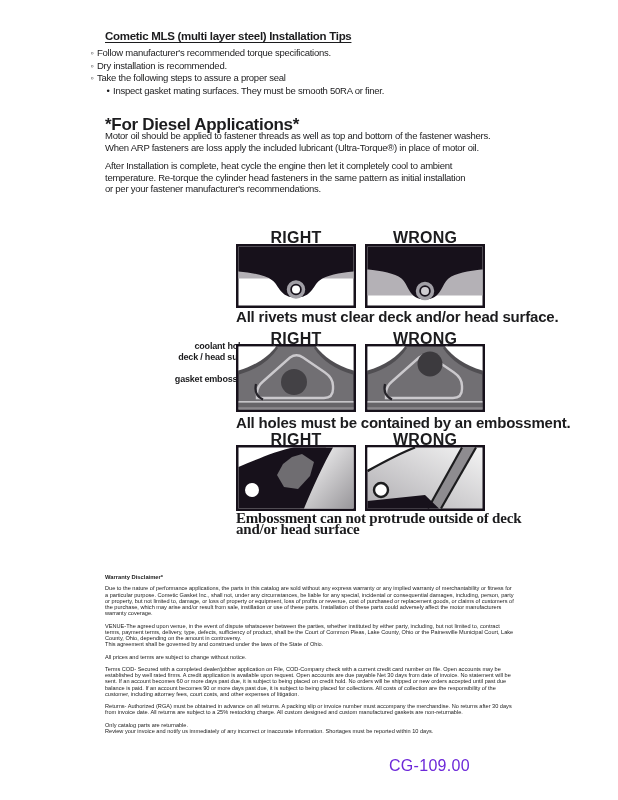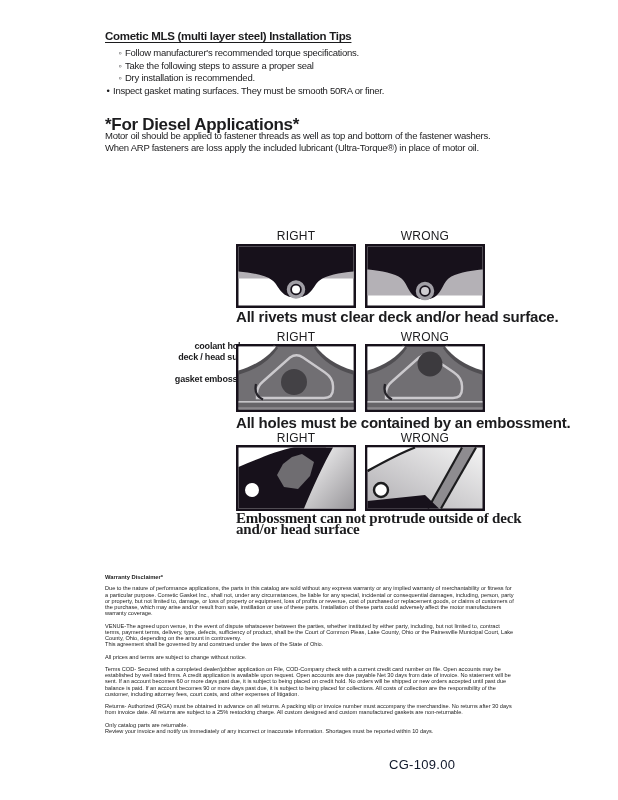--- a/index.html
+++ b/index.html
@@ -3,66 +3,69 @@
 <meta charset="utf-8">
 <style>
   html,body{margin:0;padding:0;background:#ffffff;}
   .page{position:relative;width:618px;height:800px;background:#ffffff;overflow:hidden;
         font-family:"Liberation Sans",sans-serif;color:#1c1c1e;padding-left:48px;}
 
   .page-title{position:absolute;left:105px;top:30px;font-size:11.5px;font-weight:bold;
         letter-spacing:-0.3px;text-decoration:underline;text-underline-offset:2px;}
 
   .tips{position:absolute;left:89px;top:47px;font-size:9.5px;letter-spacing:-0.25px;line-height:12.6px;}
-  .tips .row{white-space:nowrap;margin-left:28px;}
+  .tips .row{white-space:nowrap;}
   .tips .glyph{display:inline-block;width:6px;margin-right:2px;text-align:center;}
   .tips .sub{margin-left:16px;}
 
   .diesel-heading{position:absolute;left:105px;top:115px;font-size:17px;font-weight:bold;letter-spacing:-0.3px;}
   .diesel-paras{position:absolute;left:105px;top:130px;width:490px;font-size:9.5px;
         letter-spacing:-0.25px;line-height:11.6px;}
   .diesel-paras p{margin:0 0 7px 0;white-space:pre-line;}
   .diesel-paras p.p2{margin-bottom:8px;}
 
-  .fig-label{position:absolute;width:120px;text-align:center;font-size:12px;font-weight:normal;letter-spacing:0.2px;}
+  .fig-label{position:absolute;width:120px;text-align:center;font-size:16px;font-weight:bold;letter-spacing:0.2px;}
   .fig-img{position:absolute;width:120px;}
   .fig-caption{position:absolute;left:236px;font-size:15px;font-weight:bold;letter-spacing:-0.2px;
         white-space:pre-line;line-height:11px;}
 
   .callouts{position:absolute;left:128px;top:341px;width:130px;text-align:right;
         font-size:9px;font-weight:bold;letter-spacing:-0.2px;line-height:10.5px;}
   .callouts .co2{margin-top:12px;}
   .co-pre{white-space:pre-line;}
   .leader-lines{position:absolute;left:256px;top:349px;}
 
   .legal{position:absolute;left:105px;top:574px;width:410px;font-size:5.6px;line-height:6.25px;
         letter-spacing:0;color:#222;}
   .legal .lg-head{font-weight:bold;font-size:5.8px;margin:0 0 5px 0;}
   .legal p{margin:0 0 6px 0;white-space:pre-line;}
 
-  .pageno{position:absolute;left:389px;top:757px;font-size:13px;letter-spacing:0.3px;color:#0f172a;}
+  .pageno{position:absolute;left:389px;top:757px;font-size:16px;letter-spacing:0.3px;color:#6d28d9;}
 </style>
 </head>
 <body>
 
 <div class="page">
 
   <div class="page-title">Cometic MLS (multi layer steel) Installation Tips</div>
 
   <div class="tips">
     <div class="row"><span class="glyph">◦</span><span>Follow manufacturer's recommended torque specifications.</span></div>
+    <div class="row"><span class="glyph">◦</span><span>Dry installation is recommended.</span></div>
     <div class="row"><span class="glyph">◦</span><span>Take the following steps to assure a proper seal</span></div>
-    <div class="row"><span class="glyph">◦</span><span>Dry installation is recommended.</span></div>
     <div class="row sub"><span class="glyph">•</span><span>Inspect gasket mating surfaces.  They must be smooth 50RA or finer.</span></div>
   </div>
 
   <div class="diesel-heading">*For Diesel Applications*</div>
   <div class="diesel-paras">
     <p>Motor oil should be applied to fastener threads as well as top and bottom of the fastener washers.
 When ARP fasteners are loss apply the included lubricant (Ultra-Torque®) in place of motor oil.</p>
+    <p class="p2">After Installation is complete, heat cycle the engine then let it completely cool to ambient
+temperature. Re-torque the cylinder head fasteners in the same pattern as initial installation
+or per your fastener manufacturer's recommendations.</p>
   </div>
 
   <div class="fig-label" style="left:236px;top:229px;">RIGHT</div>
   <div class="fig-label" style="left:365px;top:229px;">WRONG</div>
 
   <svg class="fig-img" style="left:236px;top:244px;" width="120" height="64" viewBox="0 0 120 64">
     <rect x="1.25" y="1.25" width="117.5" height="61.5" fill="#ffffff" stroke="#17111b" stroke-width="2.5"></rect>
     <rect x="2.5" y="27" width="115" height="7.5" fill="#b4b1b6"></rect>
     <path d="M2.5,2.5 H117.5 V27.5 C103,29 90.5,31 83.5,36.5 C76.5,42 76,53.5 60,53.5 C44,53.5 43.5,42 36.5,36.5 C29.5,31 17,29 2.5,27.5 Z" fill="#17111b"></path>
     <circle cx="60" cy="45.5" r="7.5" fill="none" stroke="#a19fa6" stroke-width="3.5"></circle>

